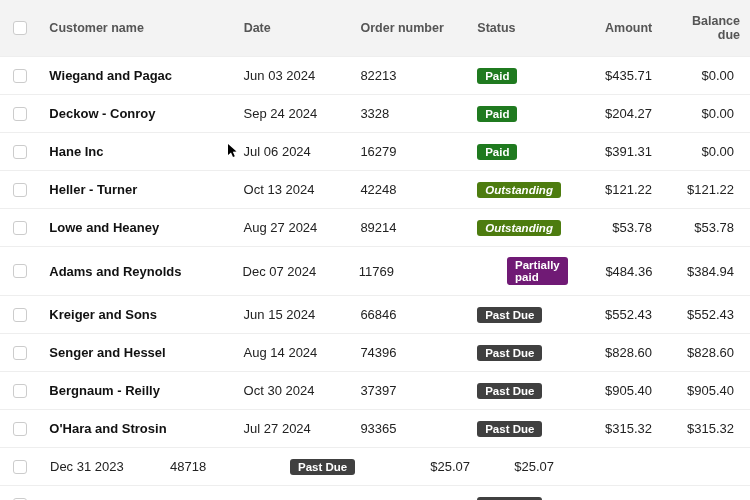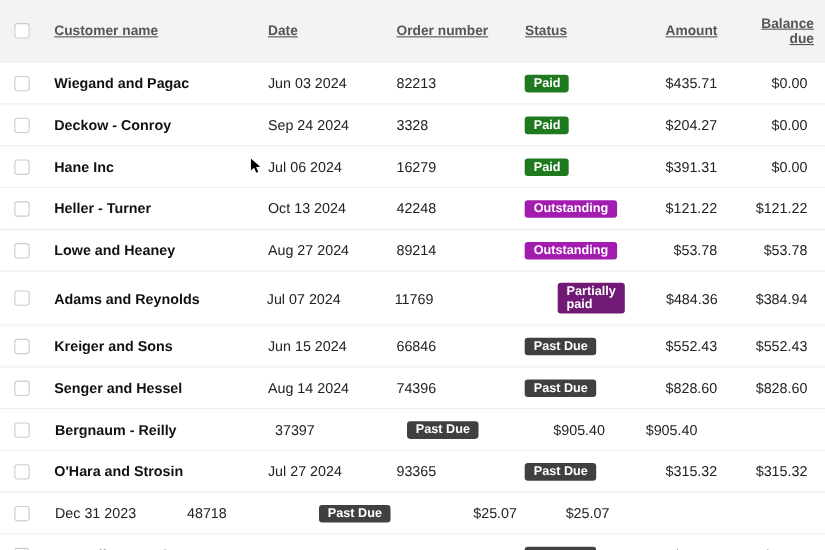--- a/index.html
+++ b/index.html
@@ -17,21 +17,20 @@
     border-collapse: collapse;
   }
   .thead {
     background: #f3f3f3;
   }
   .thead .cell {
     font-weight: 600;
     color: #555;
     padding: 14px 10px;
     font-size: 12.5px;
-    text-decoration: underline;
   }
   .row {
     display: flex;
     border-bottom: 1px solid #eee;
     align-items: center;
     min-height: 38px;
   }
   .cell {
     padding: 10px 10px;
   }
@@ -60,21 +59,21 @@
   }
   .badge {
     display: inline-block;
     padding: 2px 8px;
     border-radius: 3px;
     color: #fff;
     font-size: 11.5px;
     font-weight: 600;
   }
   .badge-paid { background: #1f7a1f; }
-  .badge-outstanding { background: #a21caf; }
+  .badge-outstanding { background: #4d7c0f; font-style: italic; }
   .badge-partial { background: #701a75; margin-left: 32px; }
   .badge-pastdue { background: #404040; }
   .cursor {
     position: absolute;
     left: 228px;
     top: 144px;
     font-size: 12px;
     color: #000;
     pointer-events: none;
   }
@@ -148,21 +147,21 @@
         <div class="cell col-order">89214</div>
         <div class="cell col-status"><span class="badge badge-outstanding">Outstanding</span></div>
         <div class="cell col-amount">$53.78</div>
         <div class="cell col-balance">$53.78</div>
       </div>
       <div class="row">
         <div class="cell col-check">
           <input type="checkbox" style="">
         </div>
         <div class="cell col-name">Adams and Reynolds</div>
-        <div class="cell col-date">Jul 07 2024</div>
+        <div class="cell col-date">Dec 07 2024</div>
         <div class="cell col-order">11769</div>
         <div class="cell col-status"><span class="badge badge-partial">Partially paid</span></div>
         <div class="cell col-amount">$484.36</div>
         <div class="cell col-balance">$384.94</div>
       </div>
       <div class="row">
         <div class="cell col-check">
           <input type="checkbox" style="">
         </div>
         <div class="cell col-name">Kreiger and Sons</div>
@@ -181,20 +180,21 @@
         <div class="cell col-order">74396</div>
         <div class="cell col-status"><span class="badge badge-pastdue">Past Due</span></div>
         <div class="cell col-amount">$828.60</div>
         <div class="cell col-balance">$828.60</div>
       </div>
       <div class="row">
         <div class="cell col-check">
           <input type="checkbox" style="">
         </div>
         <div class="cell col-name">Bergnaum - Reilly</div>
+        <div class="cell col-date">Oct 30 2024</div>
         <div class="cell col-order">37397</div>
         <div class="cell col-status"><span class="badge badge-pastdue">Past Due</span></div>
         <div class="cell col-amount">$905.40</div>
         <div class="cell col-balance">$905.40</div>
       </div>
       <div class="row">
         <div class="cell col-check">
           <input type="checkbox" style="">
         </div>
         <div class="cell col-name">O'Hara and Strosin</div>

